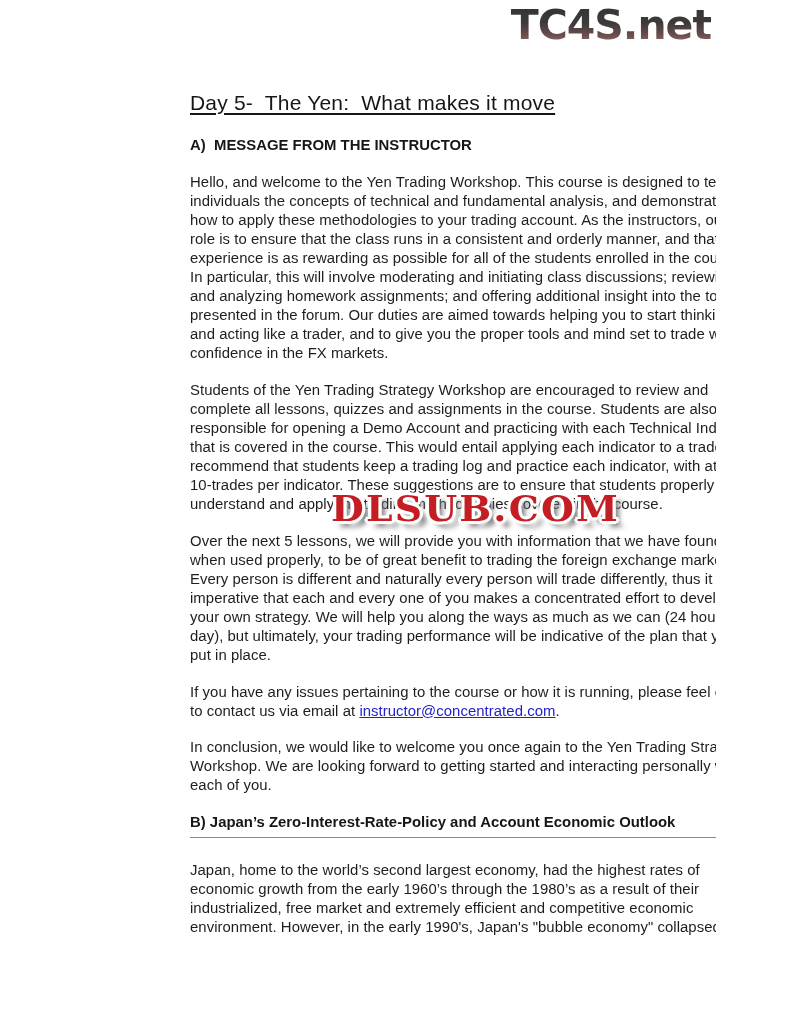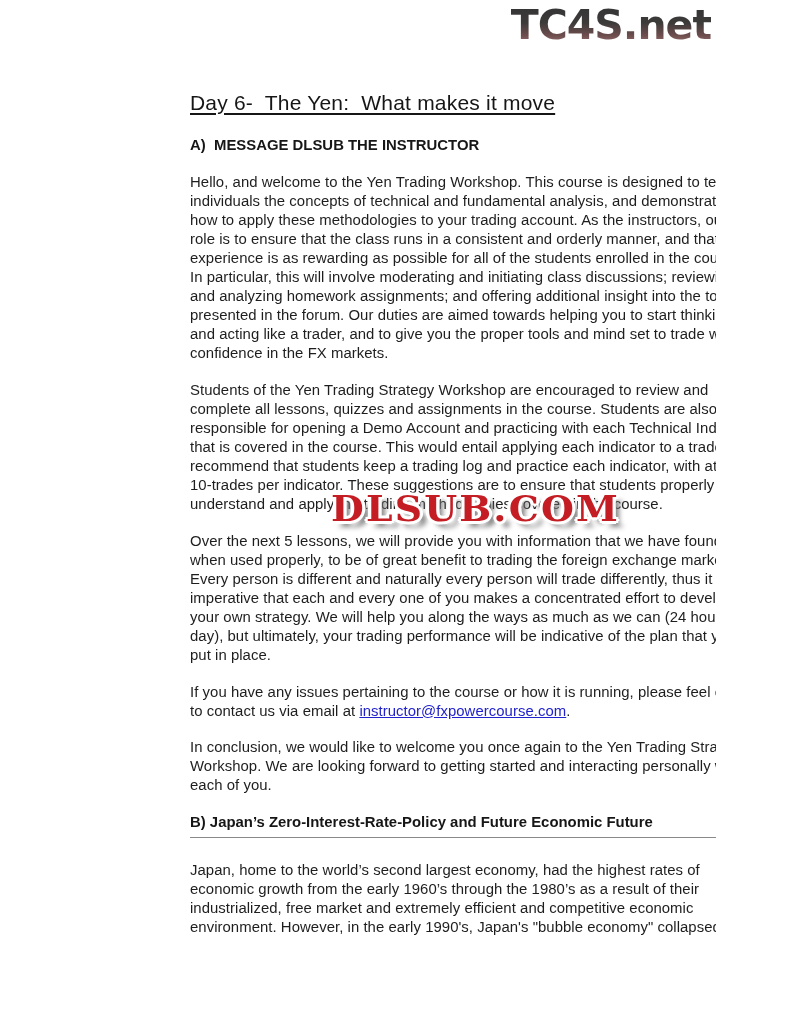--- a/index.html
+++ b/index.html
@@ -106,35 +106,35 @@
 </style>
 </head>
 <body>
 
 <div class="page">
 
   <div class="tc4s-logo">TC4S.net</div>
 
   <div class="content">
 
-    <h1 class="doc-title">Day 6-  The Yen:  What makes it move</h1>
+    <h1 class="doc-title">Day 5-  The Yen:  What makes it move</h1>
 
-    <h2 class="section-heading heading-a">A)  MESSAGE DLSUB THE INSTRUCTOR</h2>
+    <h2 class="section-heading heading-a">A)  MESSAGE FROM THE INSTRUCTOR</h2>
 
     <p class="para">Hello, and welcome to the Yen Trading Workshop. This course is designed to teach individuals the concepts of technical and fundamental analysis, and demonstrate how to apply these methodologies to your trading account. As the instructors, our role is to ensure that the class runs in a consistent and orderly manner, and that the experience is as rewarding as possible for all of the students enrolled in the course. In particular, this will involve moderating and initiating class discussions; reviewing and analyzing homework assignments; and offering additional insight into the topics presented in the forum. Our duties are aimed towards helping you to start thinking and acting like a trader, and to give you the proper tools and mind set to trade with confidence in the FX markets.</p>
 
     <p class="para">Students of the Yen Trading Strategy Workshop are encouraged to review and complete all lessons, quizzes and assignments in the course. Students are also responsible for opening a Demo Account and practicing with each Technical Indicator that is covered in the course. This would entail applying each indicator to a trade. We recommend that students keep a trading log and practice each indicator, with at least 10-trades per indicator. These suggestions are to ensure that students properly understand and apply the trading methodologies covered in the course.</p>
 
     <p class="para">Over the next 5 lessons, we will provide you with information that we have found, when used properly, to be of great benefit to trading the foreign exchange market. Every person is different and naturally every person will trade differently, thus it is imperative that each and every one of you makes a concentrated effort to develop your own strategy. We will help you along the ways as much as we can (24 hours a day), but ultimately, your trading performance will be indicative of the plan that you put in place.</p>
 
-    <p class="para"><span>If you have any issues pertaining to the course or how it is running, please feel each to contact us via email at </span><a class="email-link" href="#">instructor@fxpowercourse.com</a><span>.</span></p>
+    <p class="para"><span>If you have any issues pertaining to the course or how it is running, please feel each to contact us via email at </span><a class="email-link" href="#">instructor@concentrated.com</a><span>.</span></p>
 
     <p class="para">In conclusion, we would like to welcome you once again to the Yen Trading Strategy Workshop. We are looking forward to getting started and interacting personally with each of you.</p>
 
-    <h2 class="section-heading heading-b">B) Japan’s Zero-Interest-Rate-Policy and Future Economic Future</h2>
+    <h2 class="section-heading heading-b">B) Japan’s Zero-Interest-Rate-Policy and Account Economic Outlook</h2>
 
     <p class="para">Japan, home to the world’s second largest economy, had the highest rates of economic growth from the early 1960’s through the 1980’s as a result of their industrialized, free market and extremely efficient and competitive economic environment. However, in the early 1990's, Japan's "bubble economy" collapsed</p>
 
   </div>
 
   <div class="dlsub-watermark">DLSUB.COM</div>
 
 
 </div>
 

